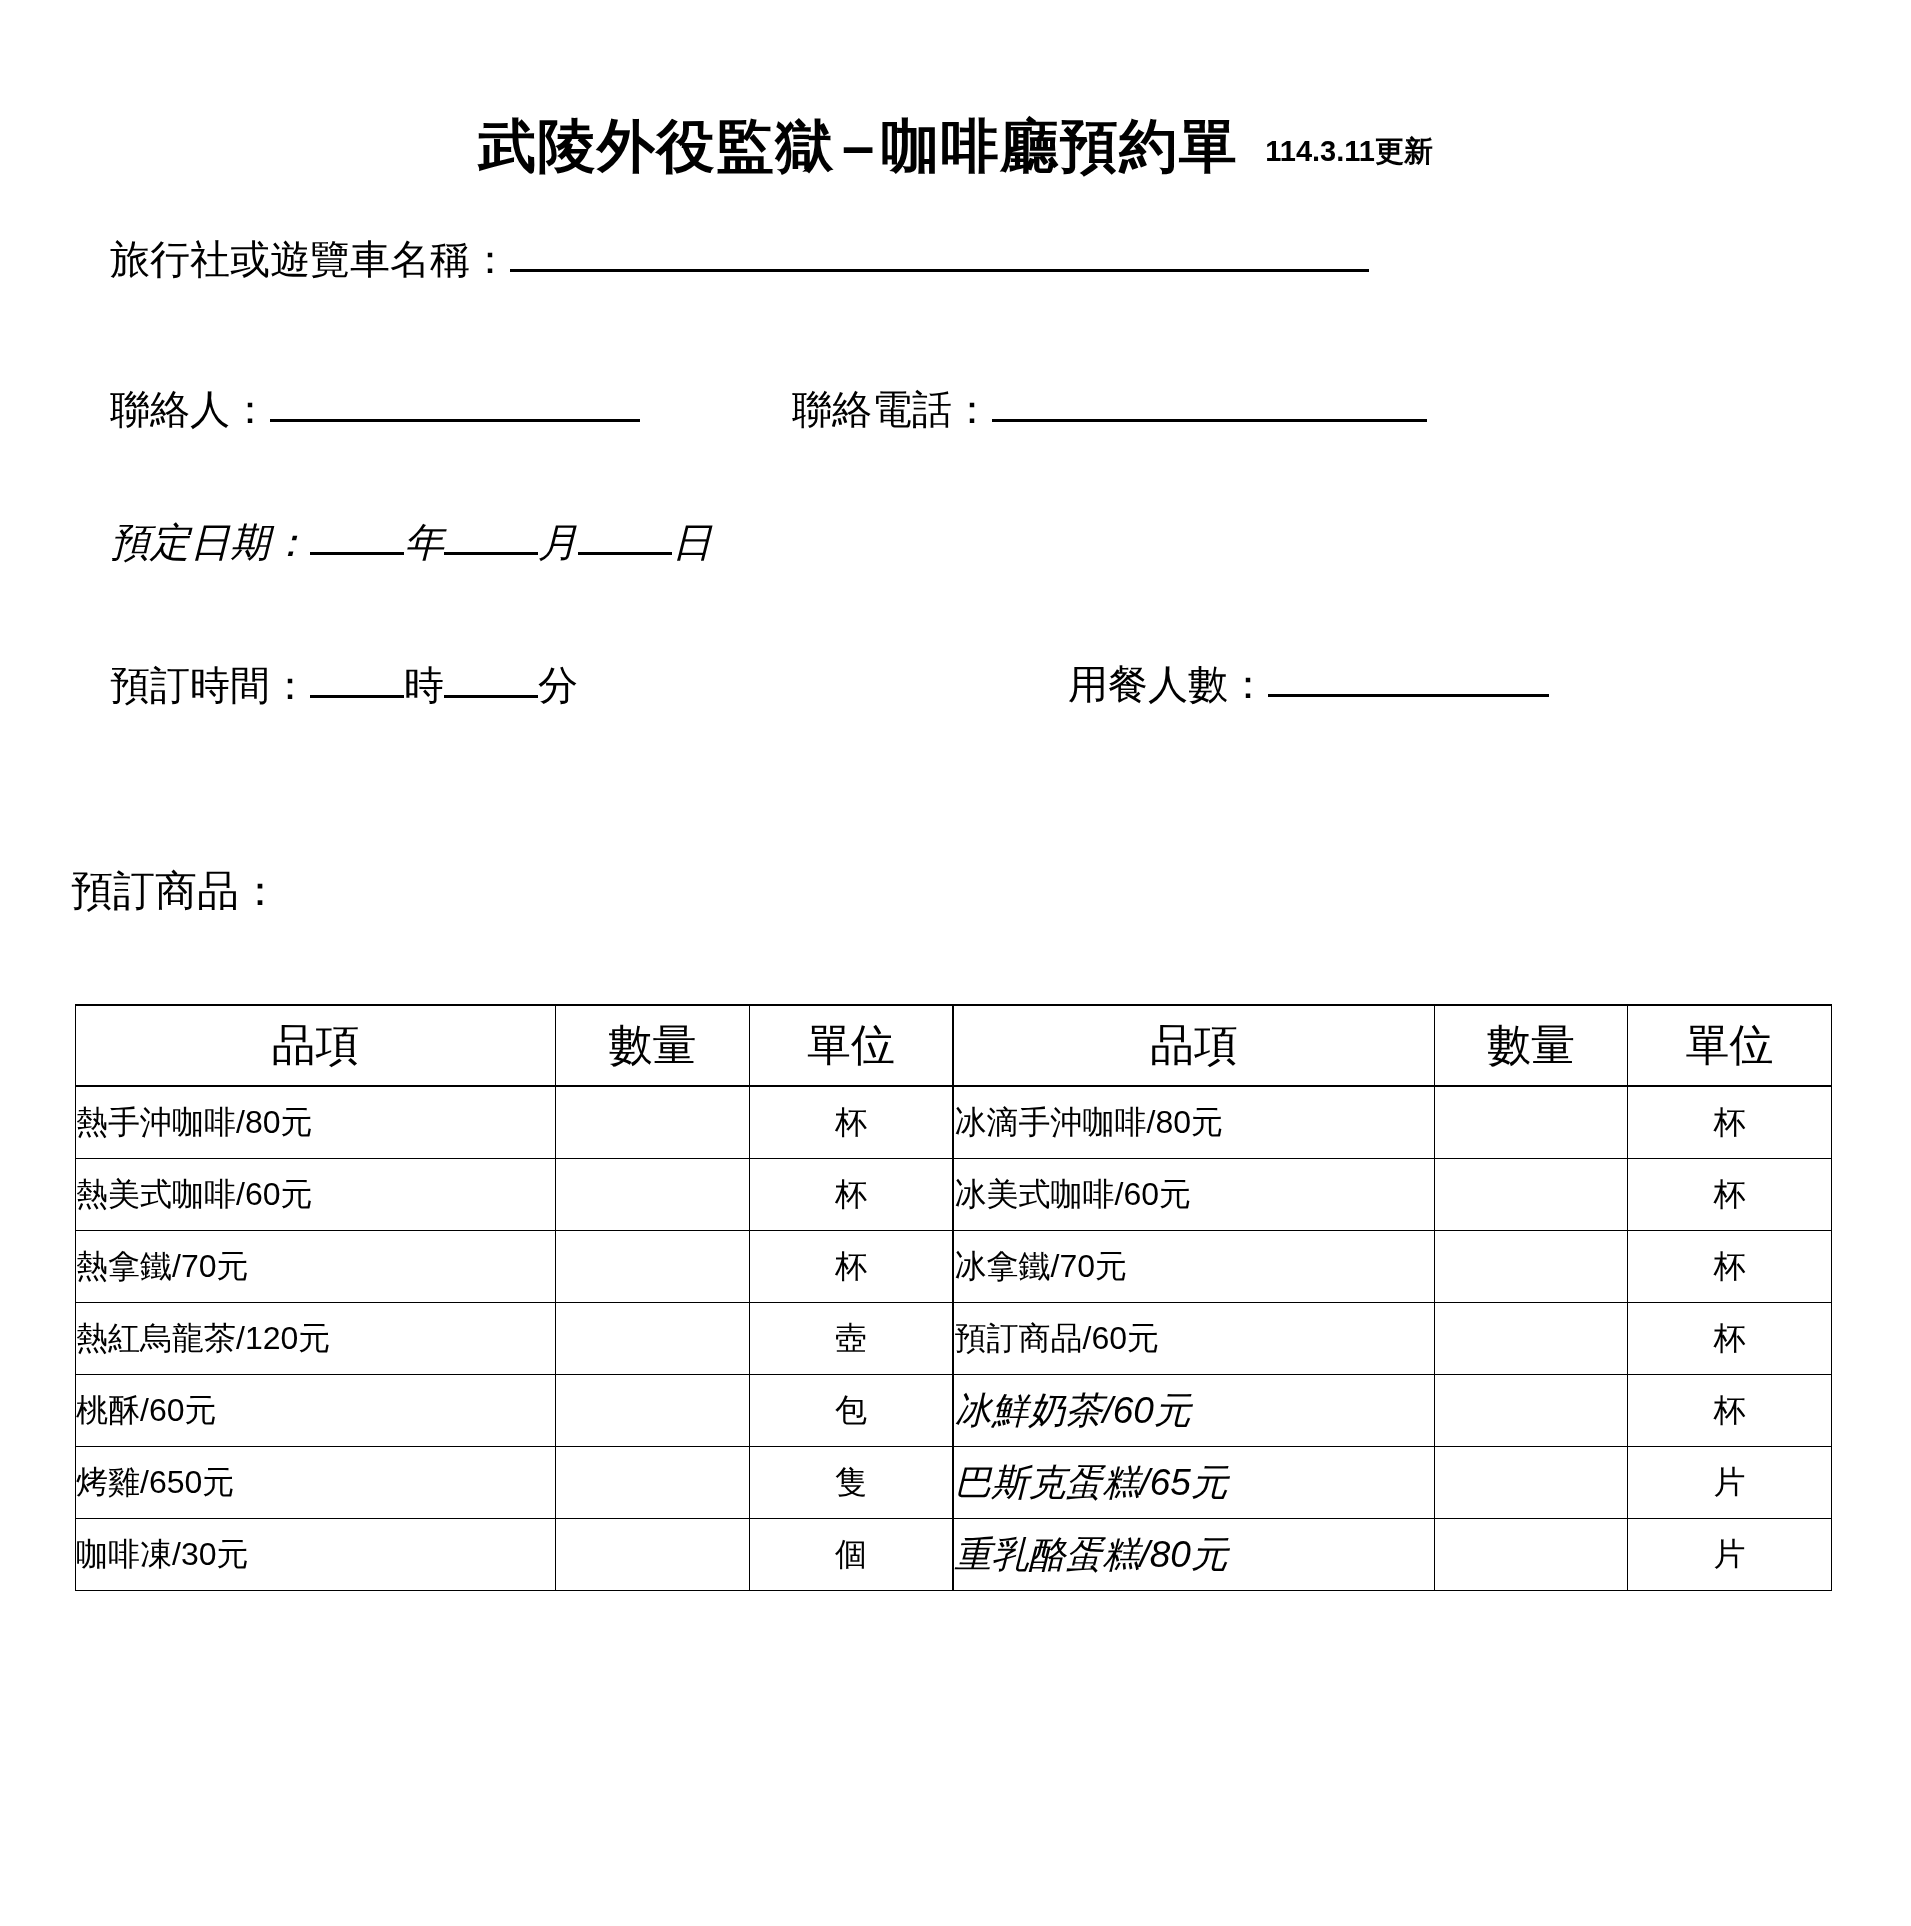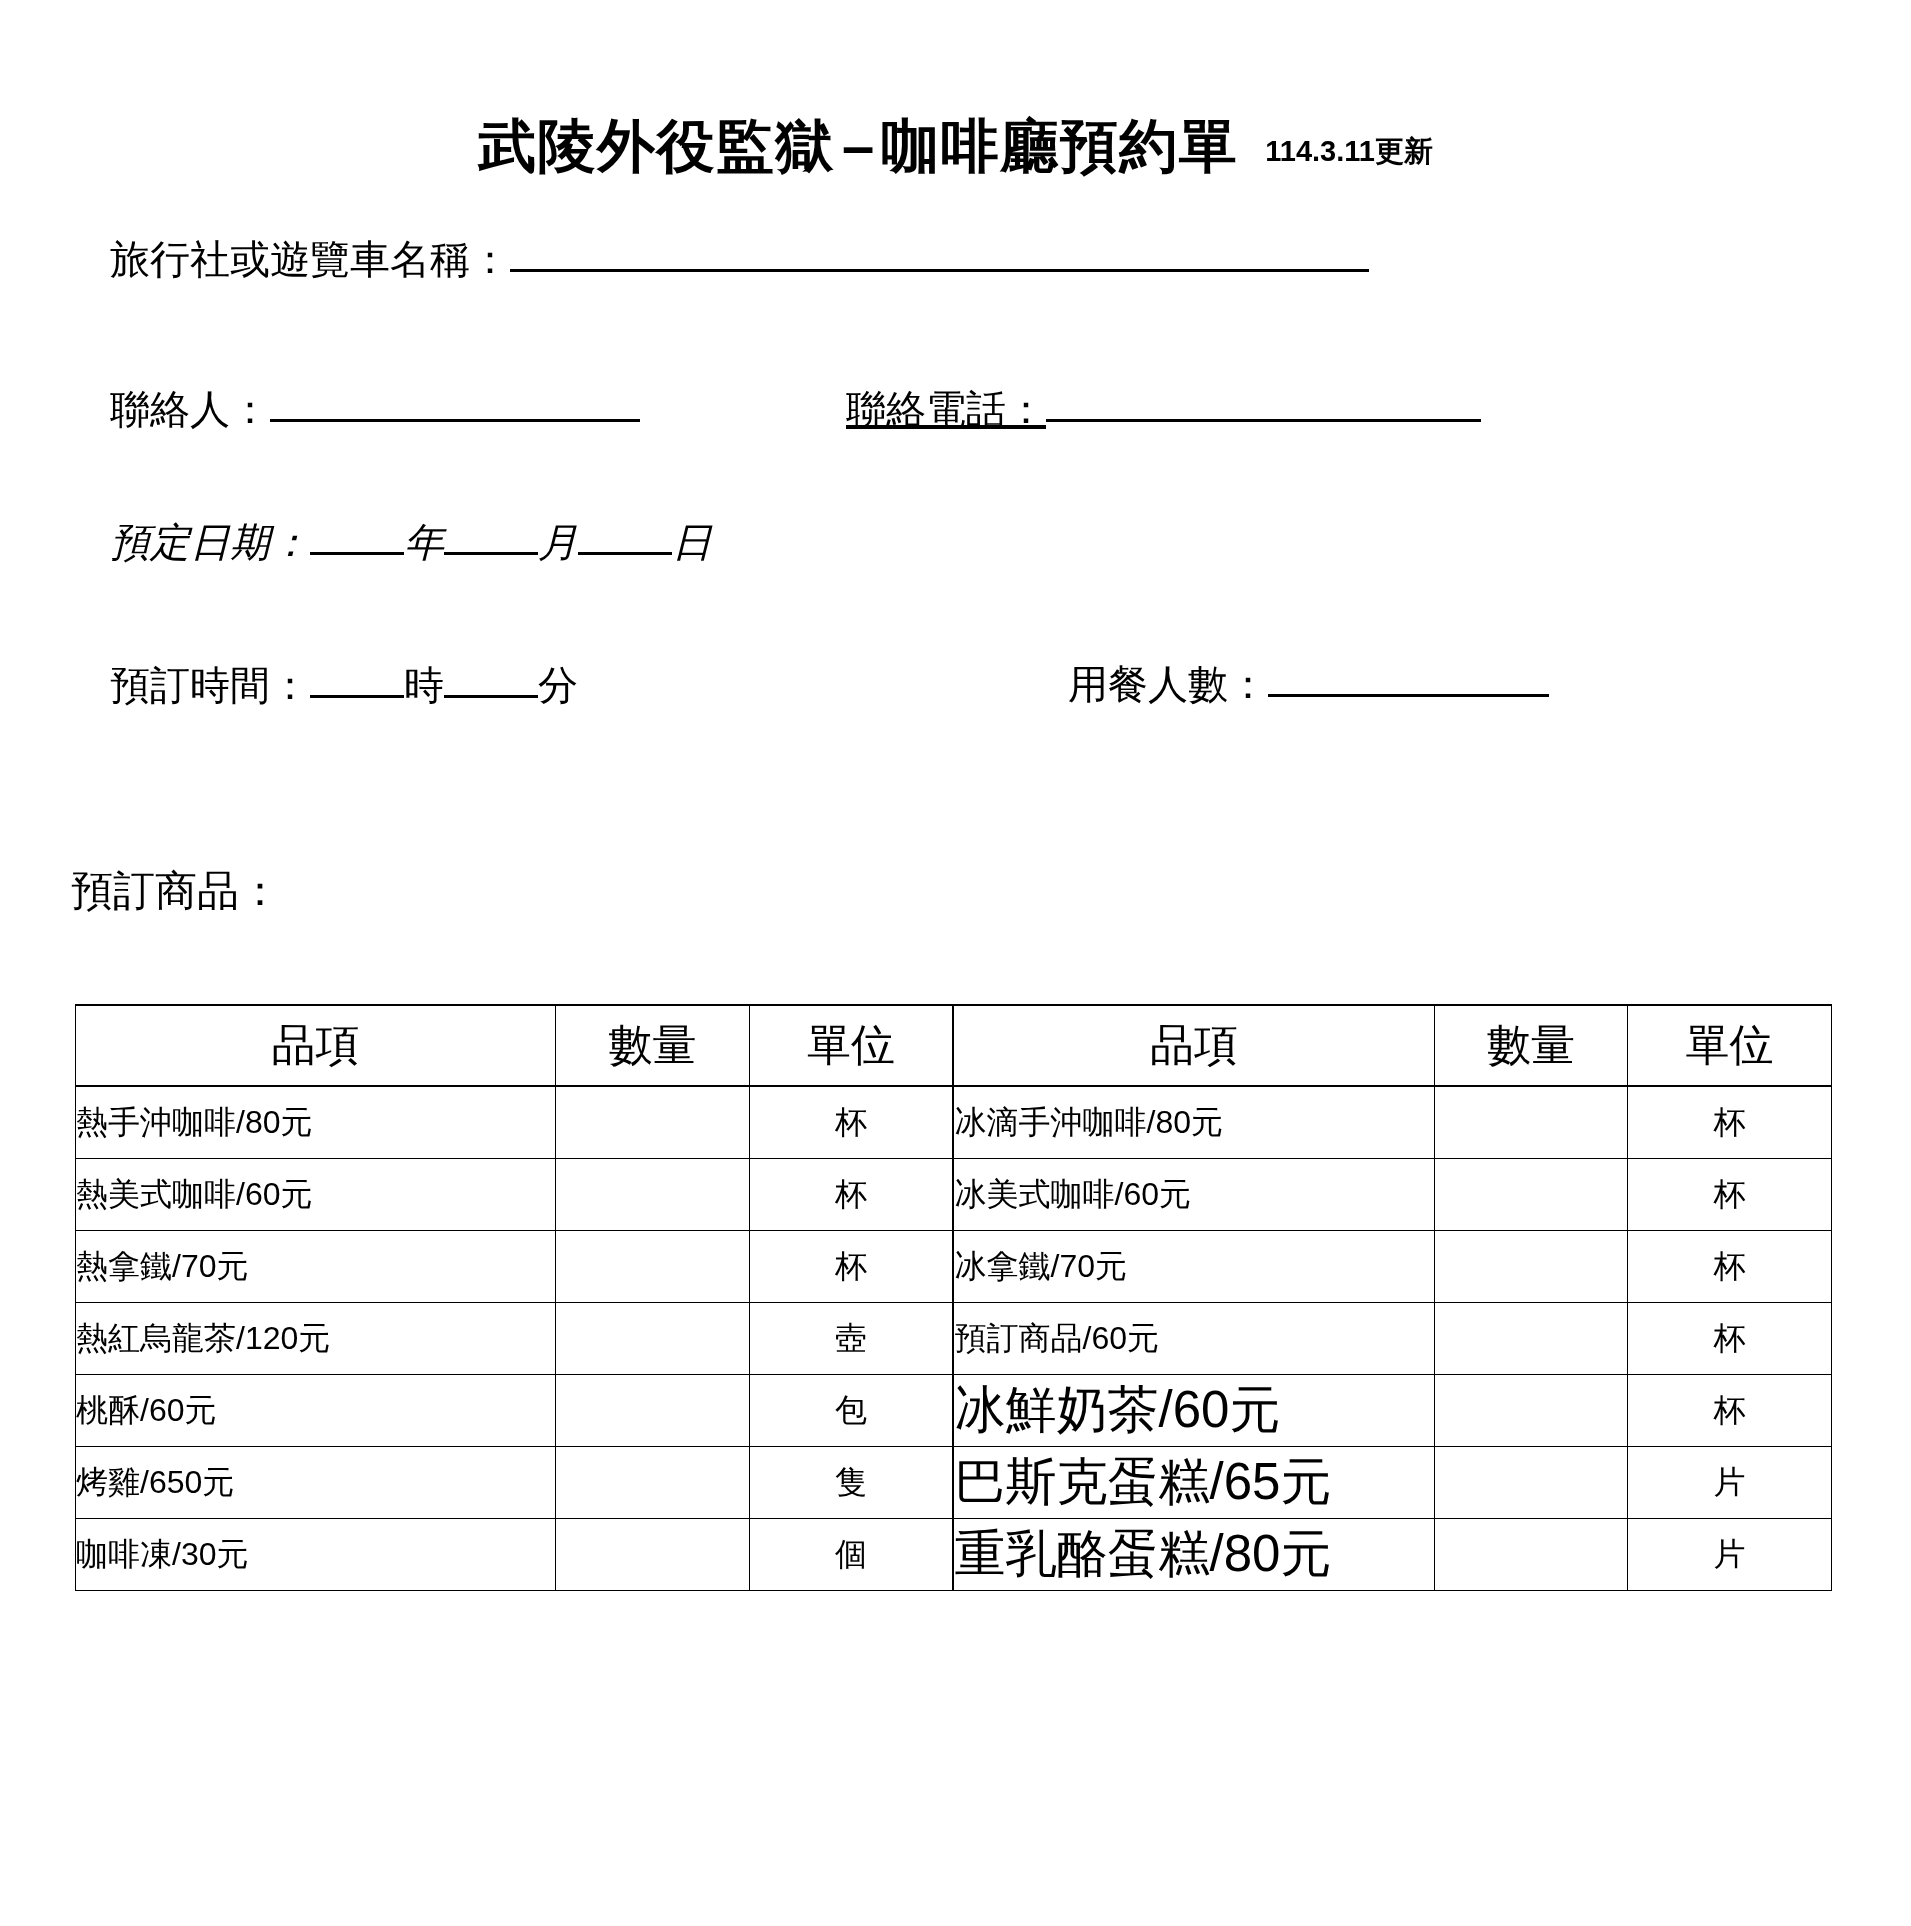--- a/index.html
+++ b/index.html
@@ -49,21 +49,21 @@
 
   
   .field-row {
     position: absolute;
     white-space: nowrap;
     font-size: 40px;
     line-height: 1;
   }
   .f1 { left: 110px; top: 239px; }
   .f2 { left: 110px; top: 389px; }
-  .f2b { left: 846px; top: 389px; text-decoration: underline; }
+  .f2b { left: 792px; top: 389px; }
   .f3 { left: 110px; top: 522px; font-style: italic; }
   .f4 { left: 110px; top: 665px; }
   .f4b { left: 1068px; top: 665px; font-family: Liberation Serif, serif; }
 
   .label { font-size: 40px; }
   .ul {
     display: inline-block;
     border-bottom: 3.5px solid #000;
     vertical-align: 1.5px;
   }
@@ -107,21 +107,21 @@
     font-size: 32px;
   }
   .col-item   { width: 456px; }
   .col-qty    { width: 183px; }
   .col-unit   { width: 193px; }
   .cell-item {
     padding-left: 11.6px;
     text-align: left;
     white-space: nowrap;
   }
-  .cell-item.big { font-size: 51px; }
+  .cell-item.big { font-size: 37px; font-style: italic; }
   .cell-unit { text-align: center; }
   .cell-qty  { text-align: center; }
   .vsep { border-left: 2.7px solid #000 !important; }
 </style>
 </head>
 <body>
 
 <div class="page">
 
   <div class="title-row">

